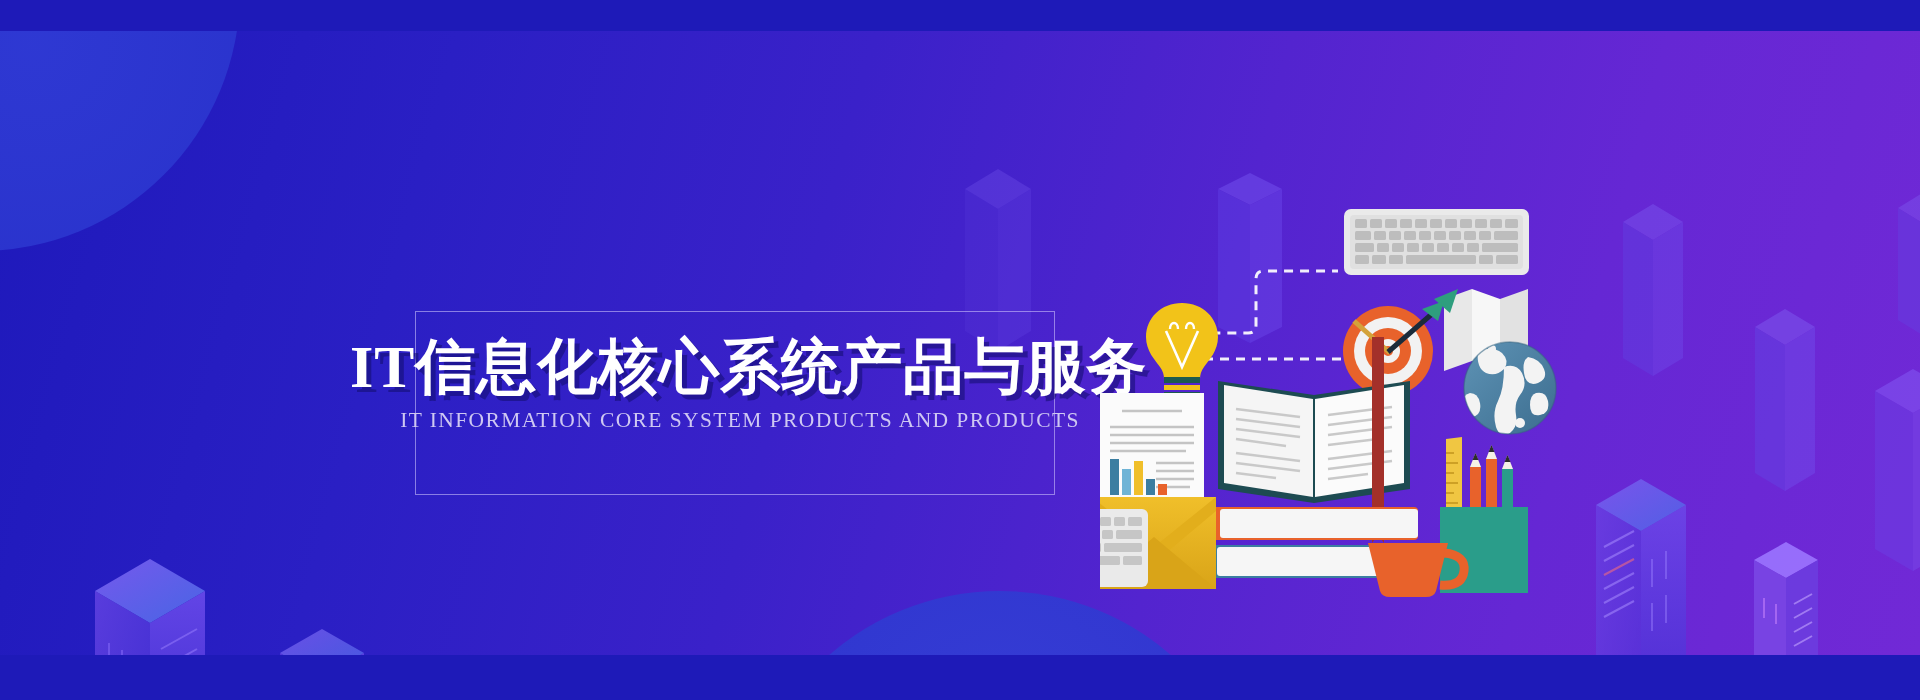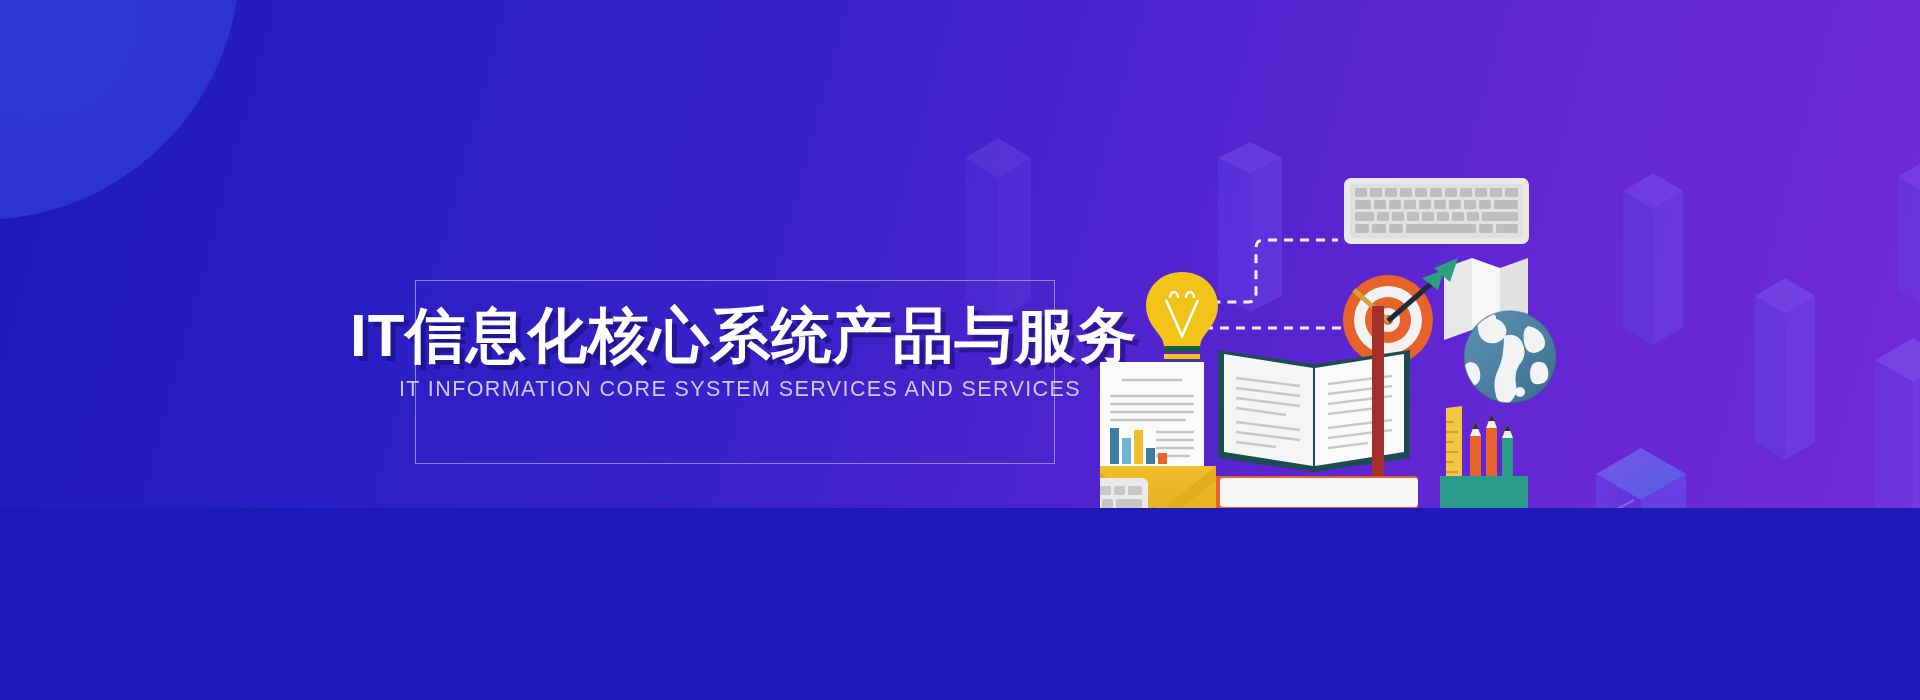--- a/index.html
+++ b/index.html
@@ -1,20 +1,21 @@
 <!DOCTYPE html>
 <html><head>
 <meta charset="utf-8">
 <style>
   html,body{margin:0;padding:0;background:#1e1ab8;}
   *{box-sizing:border-box;}
   #banner{
-    position:relative;width:1920px;height:508px;overflow:hidden;
-    font-family:Liberation Sans, sans-serif;
+    position:relative;width:1920px;height:624px;overflow:hidden;
+    font-family:Liberation Serif, serif;
     background:linear-gradient(105deg,#1e19bb 0%,#2a1fc4 22%,#3a21c9 42%,#5324cf 62%,#6527d4 80%,#7129d6 100%);
+    margin-top:31px;
   }
   .bg-layer{position:absolute;inset:0;pointer-events:none;}
   
   .circle{position:absolute;border-radius:50%;}
   #circle-tl{
     width:520px;height:520px;left:-280px;top:-300px;
     background:radial-gradient(circle at 60% 60%,#2f3ad4 0%,#2a34cd 60%,#2730c9 100%);
     opacity:.95;
   }
   #circle-bc{
@@ -196,21 +197,21 @@
         <polygon points="0,22 26,38 26,150 0,134" fill="#6248e6"></polygon>
         <polygon points="26,38 52,22 52,134 26,150" fill="#7252ef"></polygon>
       </svg>
     </div>
   </div>
 
   <div id="title-frame"></div>
 
   <div id="headline-block">
     <h1 id="headline">IT信息化核心系统产品与服务</h1>
-    <p id="subheadline">IT INFORMATION CORE SYSTEM SERVICES AND SERVICES</p>
+    <p id="subheadline">IT INFORMATION CORE SYSTEM PRODUCTS AND PRODUCTS</p>
   </div>
 
   <div id="illustration">
     <svg width="460" height="470" viewBox="0 0 460 470">
       <defs>
         <linearGradient id="envG" x1="0" y1="0" x2="0" y2="1">
           <stop offset="0" stop-color="#f0bf2a"></stop>
             <stop offset="1" stop-color="#d9a418"></stop>
         </linearGradient>
         <linearGradient id="globeG" x1="0" y1="0" x2="1" y2="1">

